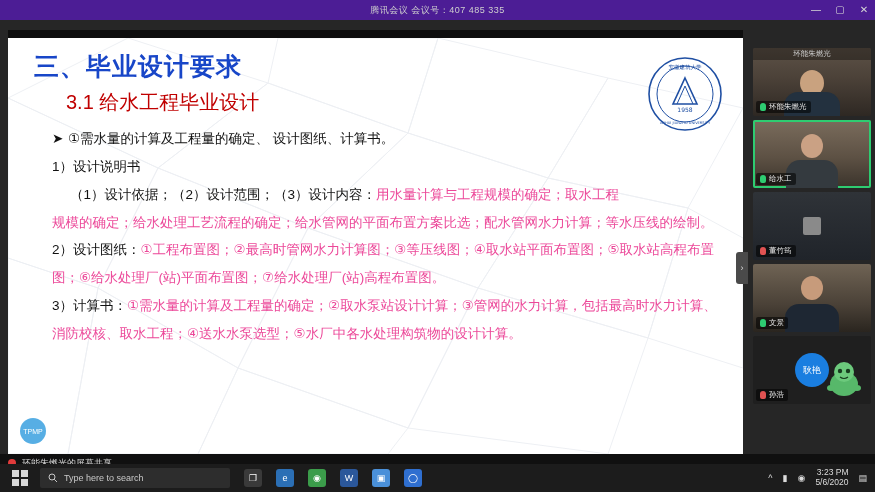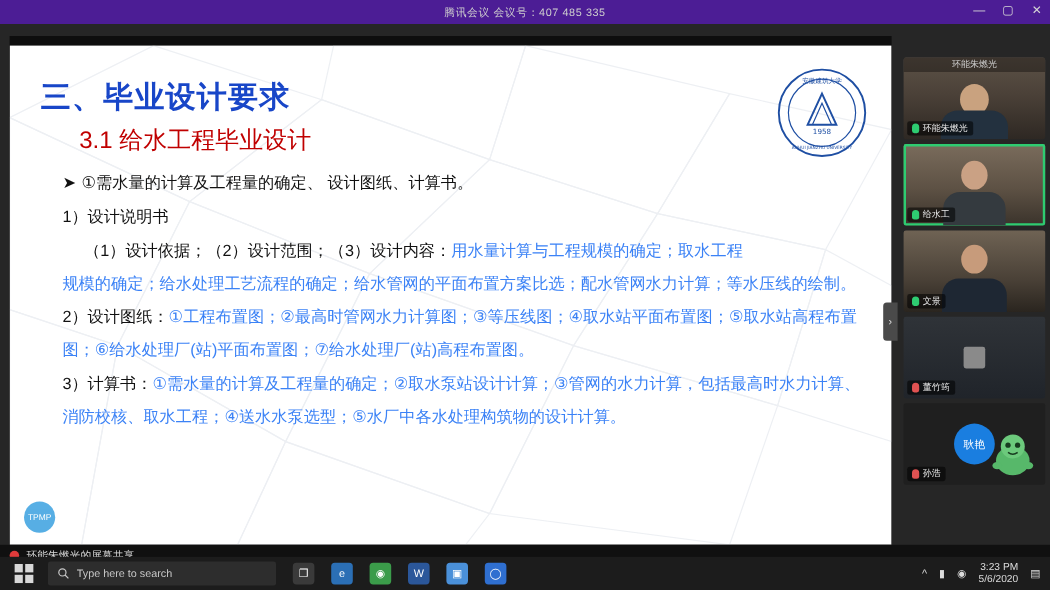--- a/index.html
+++ b/index.html
@@ -16,30 +16,30 @@
   .stage{position:absolute;left:0;top:20px;width:875px;height:444px;background:#262626;}
 
   
   .share{position:absolute;left:8px;top:10px;width:735px;height:440px;background:#0e0e0e;overflow:hidden;}
   .slide{position:absolute;left:0;top:8px;width:735px;height:416px;background:#ffffff;overflow:hidden;}
 
   
   .poly{position:absolute;inset:0;opacity:.55;}
   .poly svg{width:100%;height:100%;display:block;}
 
-  .slide-inner{position:relative;z-index:3;padding:22px 18px 0 22px;color:#111;}
+  .slide-inner{position:relative;z-index:3;padding:8px 18px 0 22px;color:#111;}
   .h1{font-size:25px;font-weight:bold;color:#1846c8;letter-spacing:1px;margin:4px 0 2px 4px;}
   .h2{font-size:20px;font-weight:normal;color:#c00000;margin:6px 0 12px 36px;}
 
   .body{font-size:13.5px;line-height:1.62;color:#111;}
   .row{margin:6px 0 0 4px;}
   .bullet{display:inline-block;width:16px;color:#111;}
   .ind1{margin-left:22px;}
   .ind2{margin-left:40px;}
-  .red{color:#3b82f6;}
+  .red{color:#ec4899;}
 
   .logo{position:absolute;right:20px;top:18px;width:76px;height:76px;z-index:4;}
   .logo svg{display:block;}
 
   .watermark{position:absolute;left:12px;bottom:10px;width:26px;height:26px;border-radius:50%;
     background:#3aa1e0;color:#fff;font-size:7px;display:flex;align-items:center;justify-content:center;z-index:4;opacity:.85;}
 
   
   .share-bar{position:absolute;left:0;bottom:0;width:735px;height:16px;background:#121212;}
 
@@ -196,34 +196,34 @@
       <div class="tile v2" style="outline:2px solid #2ecc71;outline-offset:-2px;">
         <div class="head" style="width:22px;height:24px;top:14px;background:#caa184;"></div>
         <div class="torso" style="width:52px;height:28px;bottom:0;background:#343a3f;"></div>
         <div class="name">
           <span class="mic"></span>
           <span>给水工</span>
         </div>
       </div>
 
 
+      <div class="tile v3">
+        <div style="position:absolute;left:50%;top:50%;transform:translate(-50%,-50%);width:18px;height:18px;background:#8a8a8a;border-radius:2px;"></div>
+        <div class="name">
+          <span class="mic muted"></span>
+          <span>董竹筠</span>
+        </div>
+      </div>
+
       <div class="tile v4">
         <div class="head" style="width:22px;height:24px;top:12px;background:#c79b7b;"></div>
         <div class="torso" style="width:54px;height:28px;bottom:0;background:#1e2733;"></div>
         <div class="name">
           <span class="mic"></span>
           <span>文景</span>
-        </div>
-      </div>
-
-      <div class="tile v3">
-        <div style="position:absolute;left:50%;top:50%;transform:translate(-50%,-50%);width:18px;height:18px;background:#8a8a8a;border-radius:2px;"></div>
-        <div class="name">
-          <span class="mic muted"></span>
-          <span>董竹筠</span>
         </div>
       </div>
 
       <div class="tile v5">
         <div class="circle-btn">耿艳</div>
         <div class="mascot">
           <svg width="46" height="40" viewBox="0 0 46 40">
             <ellipse cx="23" cy="26" rx="14" ry="12" fill="#57b86a"></ellipse>
             <circle cx="23" cy="14" r="10" fill="#6cc97c"></circle>
             <circle cx="19" cy="13" r="2.2" fill="#173b1f"></circle>

